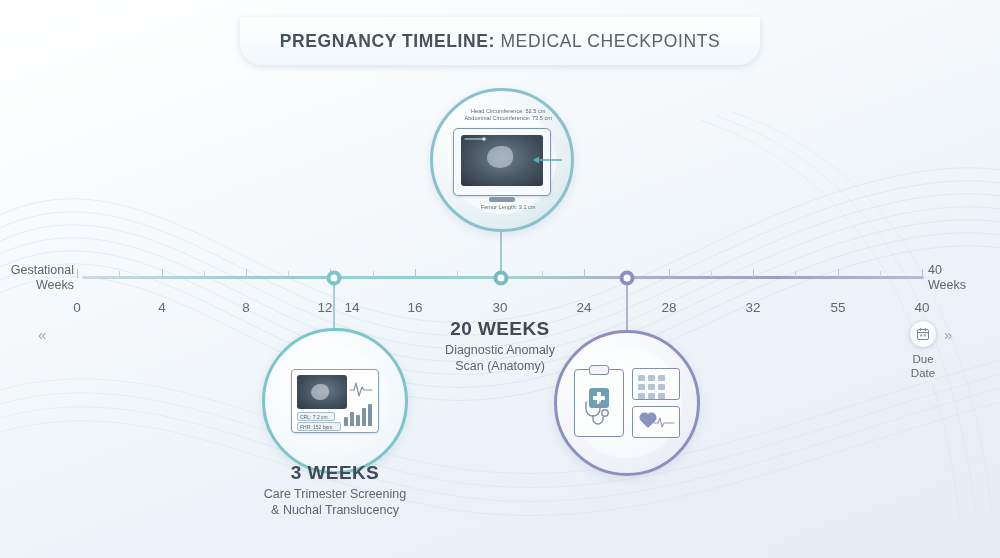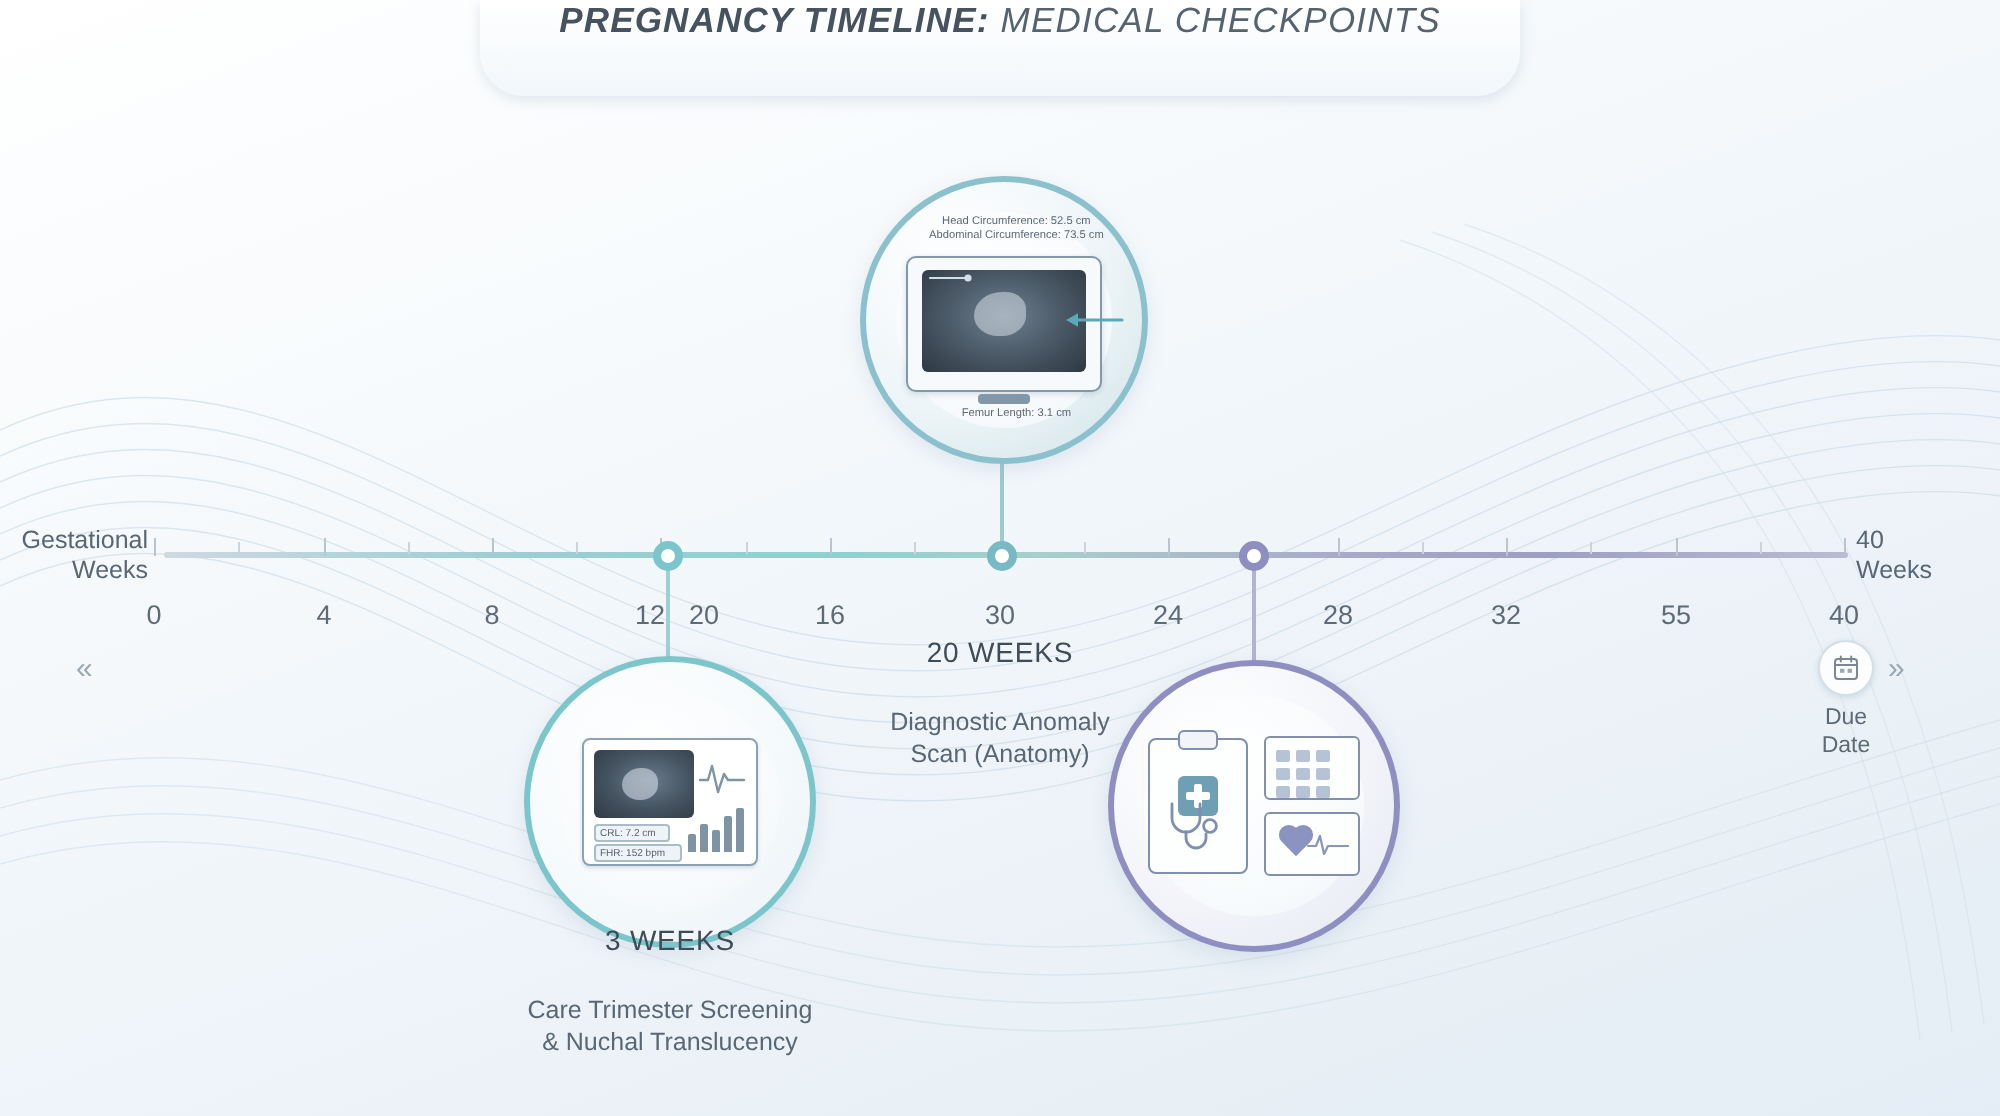--- a/index.html
+++ b/index.html
@@ -23,31 +23,30 @@
   
   .waves {
     position: absolute;
     inset: 0;
     pointer-events: none;
   }
   
   .title-plate {
     position: absolute;
     left: 240px;
-    top: 0;
+    top: 17px;
     width: 520px;
     height: 48px;
     background: linear-gradient(180deg, #ffffff 0%, #f2f7fb 100%);
     border-bottom-left-radius: 22px;
     border-bottom-right-radius: 22px;
     box-shadow: 0 2px 7px rgba(120, 150, 175, 0.22);
     display: flex;
-    align-items: flex-start;
+    align-items: center;
     justify-content: center;
-    font-style: italic;
   }
   .title-text {
     font-size: 17.5px;
     letter-spacing: 0.6px;
     color: #56636e;
     white-space: nowrap;
   }
   .title-text .strong {
     font-weight: bold;
     color: #46525d;
@@ -167,30 +166,30 @@
     justify-content: center;
   }
   
   .ms-label {
     position: absolute;
     text-align: center;
     width: 260px;
     transform: translateX(-50%);
   }
   .ms-label .wk {
-    font-size: 14px;
-    font-weight: normal;
+    font-size: 19px;
+    font-weight: bold;
     color: #3f4b57;
     letter-spacing: 0.4px;
   }
   .ms-label .desc {
     font-size: 12.5px;
     line-height: 15.5px;
     color: #5a6773;
-    margin-top: 20px;
+    margin-top: 3px;
   }
   
   .scan-card {
     width: 86px;
     height: 62px;
     background: #ffffff;
     border: 1.4px solid #8aa3b4;
     border-radius: 4px;
     position: relative;
     box-shadow: 0 1px 2px rgba(100,130,160,0.25);
@@ -429,21 +428,21 @@
   </div>
 
   <div class="tick" style="left:77px"></div>
   <div class="tick-label" style="left:77px">0</div>
   <div class="tick" style="left:162px"></div>
   <div class="tick-label" style="left:162px">4</div>
   <div class="tick" style="left:246px"></div>
   <div class="tick-label" style="left:246px">8</div>
   <div class="tick" style="left:330px"></div>
   <div class="tick-label" style="left:325px">12</div>
-  <div class="tick-label" style="left:352px">20</div>
+  <div class="tick-label" style="left:352px">14</div>
   <div class="tick" style="left:415px"></div>
   <div class="tick-label" style="left:415px">16</div>
   <div class="tick" style="left:500px"></div>
   <div class="tick-label" style="left:500px">30</div>
   <div class="tick" style="left:584px"></div>
   <div class="tick-label" style="left:584px">24</div>
   <div class="tick" style="left:669px"></div>
   <div class="tick-label" style="left:669px">28</div>
   <div class="tick" style="left:753px"></div>
   <div class="tick-label" style="left:753px">32</div>

